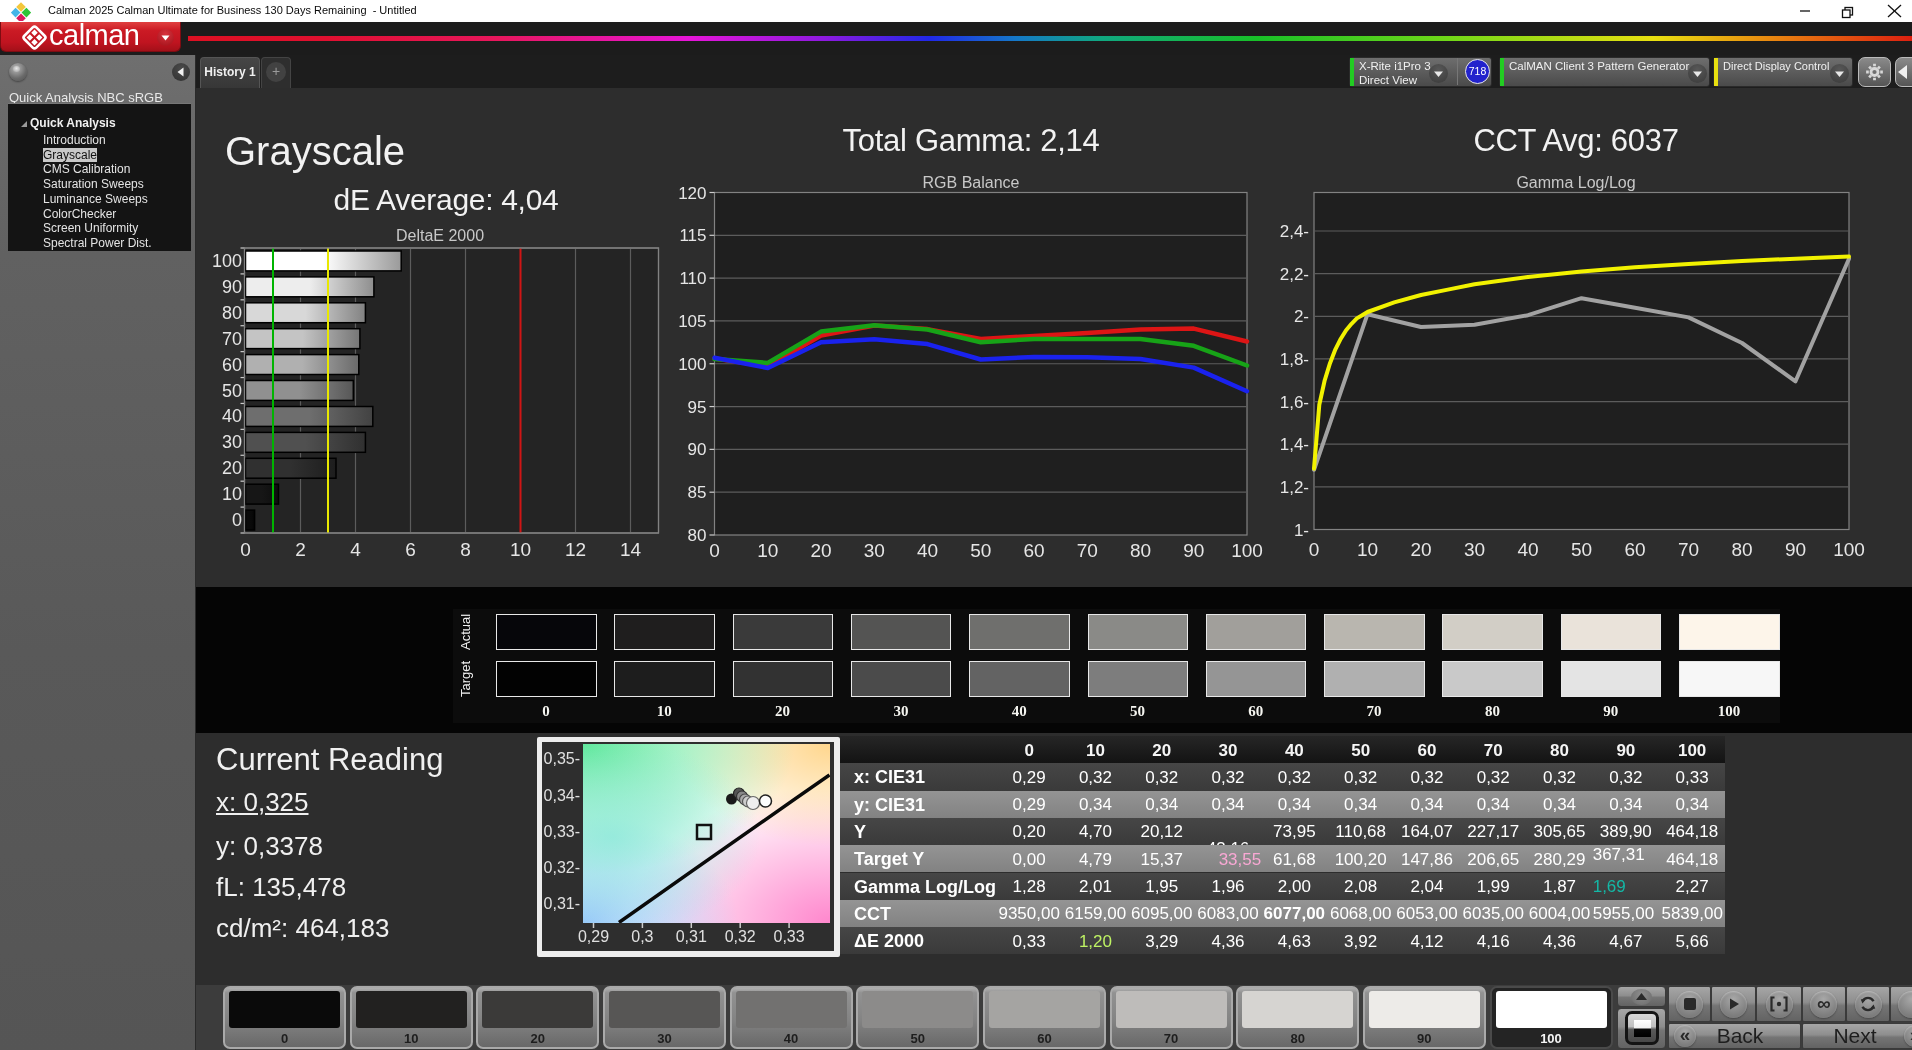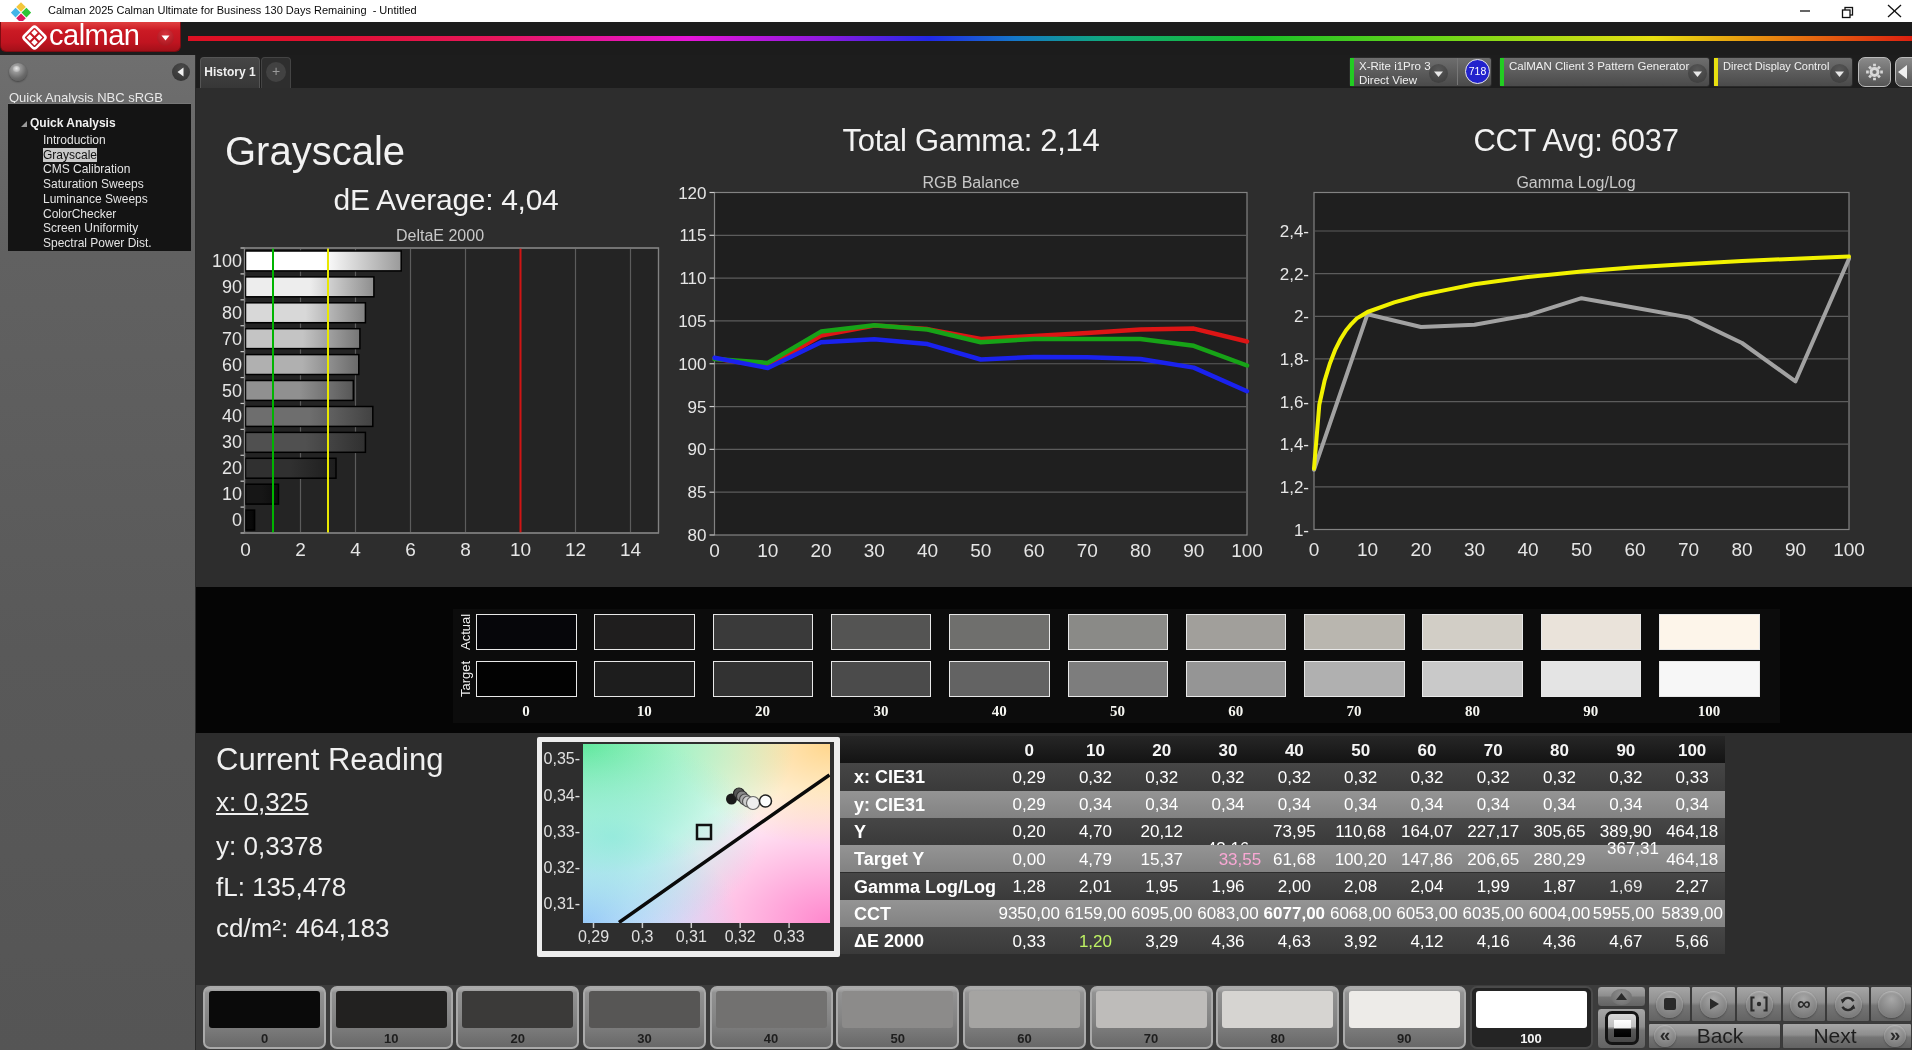--- a/index.html
+++ b/index.html
@@ -1,19 +1,19 @@
 <!DOCTYPE html>
 <html><head>
 <meta charset="utf-8">
 <style>
   * { margin:0; padding:0; box-sizing:border-box; }
   html,body { width:1912px; height:1050px; overflow:hidden; background:#2d2d2d;
     font-family:"Liberation Sans", sans-serif; }
   .abs { position:absolute; }
-  #stage { position:relative; width:1912px; height:1050px; }
+  #stage { position:relative; width:1912px; height:1050px;padding-left:20px; }
   svg { display:block; }
   svg text { font-family:"Liberation Sans", sans-serif; }
 </style>
 </head>
 <body>
 <div id="stage">
 
   <div class="abs" id="titlebar" style="left:0;top:0;width:1912px;height:22px;background:#ffffff;"></div>
   <div class="abs" id="logobar" style="left:0;top:22px;width:1912px;height:33px;background:#1c1c1c;"></div>
   <div class="abs" id="tabbar" style="left:196px;top:55px;width:1716px;height:33px;background:#1d1d1d;"></div>
@@ -230,34 +230,34 @@
       <div class="abs" style="left:16px;top:113.2px;color:#ffffff;font-size:18px;font-weight:bold;white-space:nowrap;">Target Y</div>
       <div class="abs" style="left:158px;top:113.7px;width:66.3px;text-align:center;color:#ffffff;font-size:17px;white-space:nowrap;">0,00</div>
       <div class="abs" style="left:224.3px;top:113.7px;width:66.3px;text-align:center;color:#ffffff;font-size:17px;white-space:nowrap;">4,79</div>
       <div class="abs" style="left:290.6px;top:113.7px;width:66.3px;text-align:center;color:#ffffff;font-size:17px;white-space:nowrap;">15,37</div>
       <div class="abs" style="left:356.9px;top:113.7px;width:66.3px;text-align:right;color:#f9a8d4;font-size:17px;white-space:nowrap;">33,55</div>
       <div class="abs" style="left:423.2px;top:113.7px;width:66.3px;text-align:center;color:#ffffff;font-size:17px;white-space:nowrap;">61,68</div>
       <div class="abs" style="left:489.5px;top:113.7px;width:66.3px;text-align:center;color:#ffffff;font-size:17px;white-space:nowrap;">100,20</div>
       <div class="abs" style="left:555.8px;top:113.7px;width:66.3px;text-align:center;color:#ffffff;font-size:17px;white-space:nowrap;">147,86</div>
       <div class="abs" style="left:622.0999999999999px;top:113.7px;width:66.3px;text-align:center;color:#ffffff;font-size:17px;white-space:nowrap;">206,65</div>
       <div class="abs" style="left:688.4px;top:113.7px;width:66.3px;text-align:center;color:#ffffff;font-size:17px;white-space:nowrap;">280,29</div>
-      <div class="abs" style="left:754.6999999999999px;top:103px;width:66.3px;text-align:right;color:#ffffff;font-size:17px;white-space:nowrap;">367,31</div>
+      <div class="abs" style="left:754.6999999999999px;top:109px;width:66.3px;text-align:left;color:#ffffff;font-size:17px;white-space:nowrap;">367,31</div>
       <div class="abs" style="left:821px;top:113.7px;width:66.3px;text-align:center;color:#ffffff;font-size:17px;white-space:nowrap;">464,18</div>
       <div class="abs" style="left:0;top:136.5px;width:887.3px;height:27.3px;background:linear-gradient(180deg,#464646,#3a3a3a);"></div>
       <div class="abs" style="left:16px;top:140.5px;color:#ffffff;font-size:18px;font-weight:bold;white-space:nowrap;">Gamma Log/Log</div>
       <div class="abs" style="left:158px;top:141px;width:66.3px;text-align:center;color:#ffffff;font-size:17px;white-space:nowrap;">1,28</div>
       <div class="abs" style="left:224.3px;top:141px;width:66.3px;text-align:center;color:#ffffff;font-size:17px;white-space:nowrap;">2,01</div>
       <div class="abs" style="left:290.6px;top:141px;width:66.3px;text-align:center;color:#ffffff;font-size:17px;white-space:nowrap;">1,95</div>
       <div class="abs" style="left:356.9px;top:141px;width:66.3px;text-align:center;color:#ffffff;font-size:17px;white-space:nowrap;">1,96</div>
       <div class="abs" style="left:423.2px;top:141px;width:66.3px;text-align:center;color:#ffffff;font-size:17px;white-space:nowrap;">2,00</div>
       <div class="abs" style="left:489.5px;top:141px;width:66.3px;text-align:center;color:#ffffff;font-size:17px;white-space:nowrap;">2,08</div>
       <div class="abs" style="left:555.8px;top:141px;width:66.3px;text-align:center;color:#ffffff;font-size:17px;white-space:nowrap;">2,04</div>
       <div class="abs" style="left:622.0999999999999px;top:141px;width:66.3px;text-align:center;color:#ffffff;font-size:17px;white-space:nowrap;">1,99</div>
       <div class="abs" style="left:688.4px;top:141px;width:66.3px;text-align:center;color:#ffffff;font-size:17px;white-space:nowrap;">1,87</div>
-      <div class="abs" style="left:754.6999999999999px;top:141px;width:66.3px;text-align:center;color:#e5e5e5;font-size:17px;white-space:nowrap;">1,69</div>
+      <div class="abs" style="left:754.6999999999999px;top:141px;width:66.3px;text-align:left;color:#14b8a6;font-size:17px;white-space:nowrap;">1,69</div>
       <div class="abs" style="left:821px;top:141px;width:66.3px;text-align:center;color:#ffffff;font-size:17px;white-space:nowrap;">2,27</div>
       <div class="abs" style="left:0;top:163.8px;width:887.3px;height:27.3px;background:linear-gradient(180deg,#949494,#828282);"></div>
       <div class="abs" style="left:16px;top:167.8px;color:#ffffff;font-size:18px;font-weight:bold;white-space:nowrap;">CCT</div>
       <div class="abs" style="left:158px;top:168.3px;width:66.3px;text-align:center;color:#ffffff;font-size:17px;white-space:nowrap;">9350,00</div>
       <div class="abs" style="left:224.3px;top:168.3px;width:66.3px;text-align:center;color:#ffffff;font-size:17px;white-space:nowrap;">6159,00</div>
       <div class="abs" style="left:290.6px;top:168.3px;width:66.3px;text-align:center;color:#ffffff;font-size:17px;white-space:nowrap;">6095,00</div>
       <div class="abs" style="left:356.9px;top:168.3px;width:66.3px;text-align:center;color:#ffffff;font-size:17px;white-space:nowrap;">6083,00</div>
       <div class="abs" style="left:423.2px;top:168.3px;width:66.3px;text-align:center;color:#ffffff;font-size:17px;white-space:nowrap;font-weight:bold;">6077,00</div>
       <div class="abs" style="left:489.5px;top:168.3px;width:66.3px;text-align:center;color:#ffffff;font-size:17px;white-space:nowrap;">6068,00</div>
       <div class="abs" style="left:555.8px;top:168.3px;width:66.3px;text-align:center;color:#ffffff;font-size:17px;white-space:nowrap;">6053,00</div>

